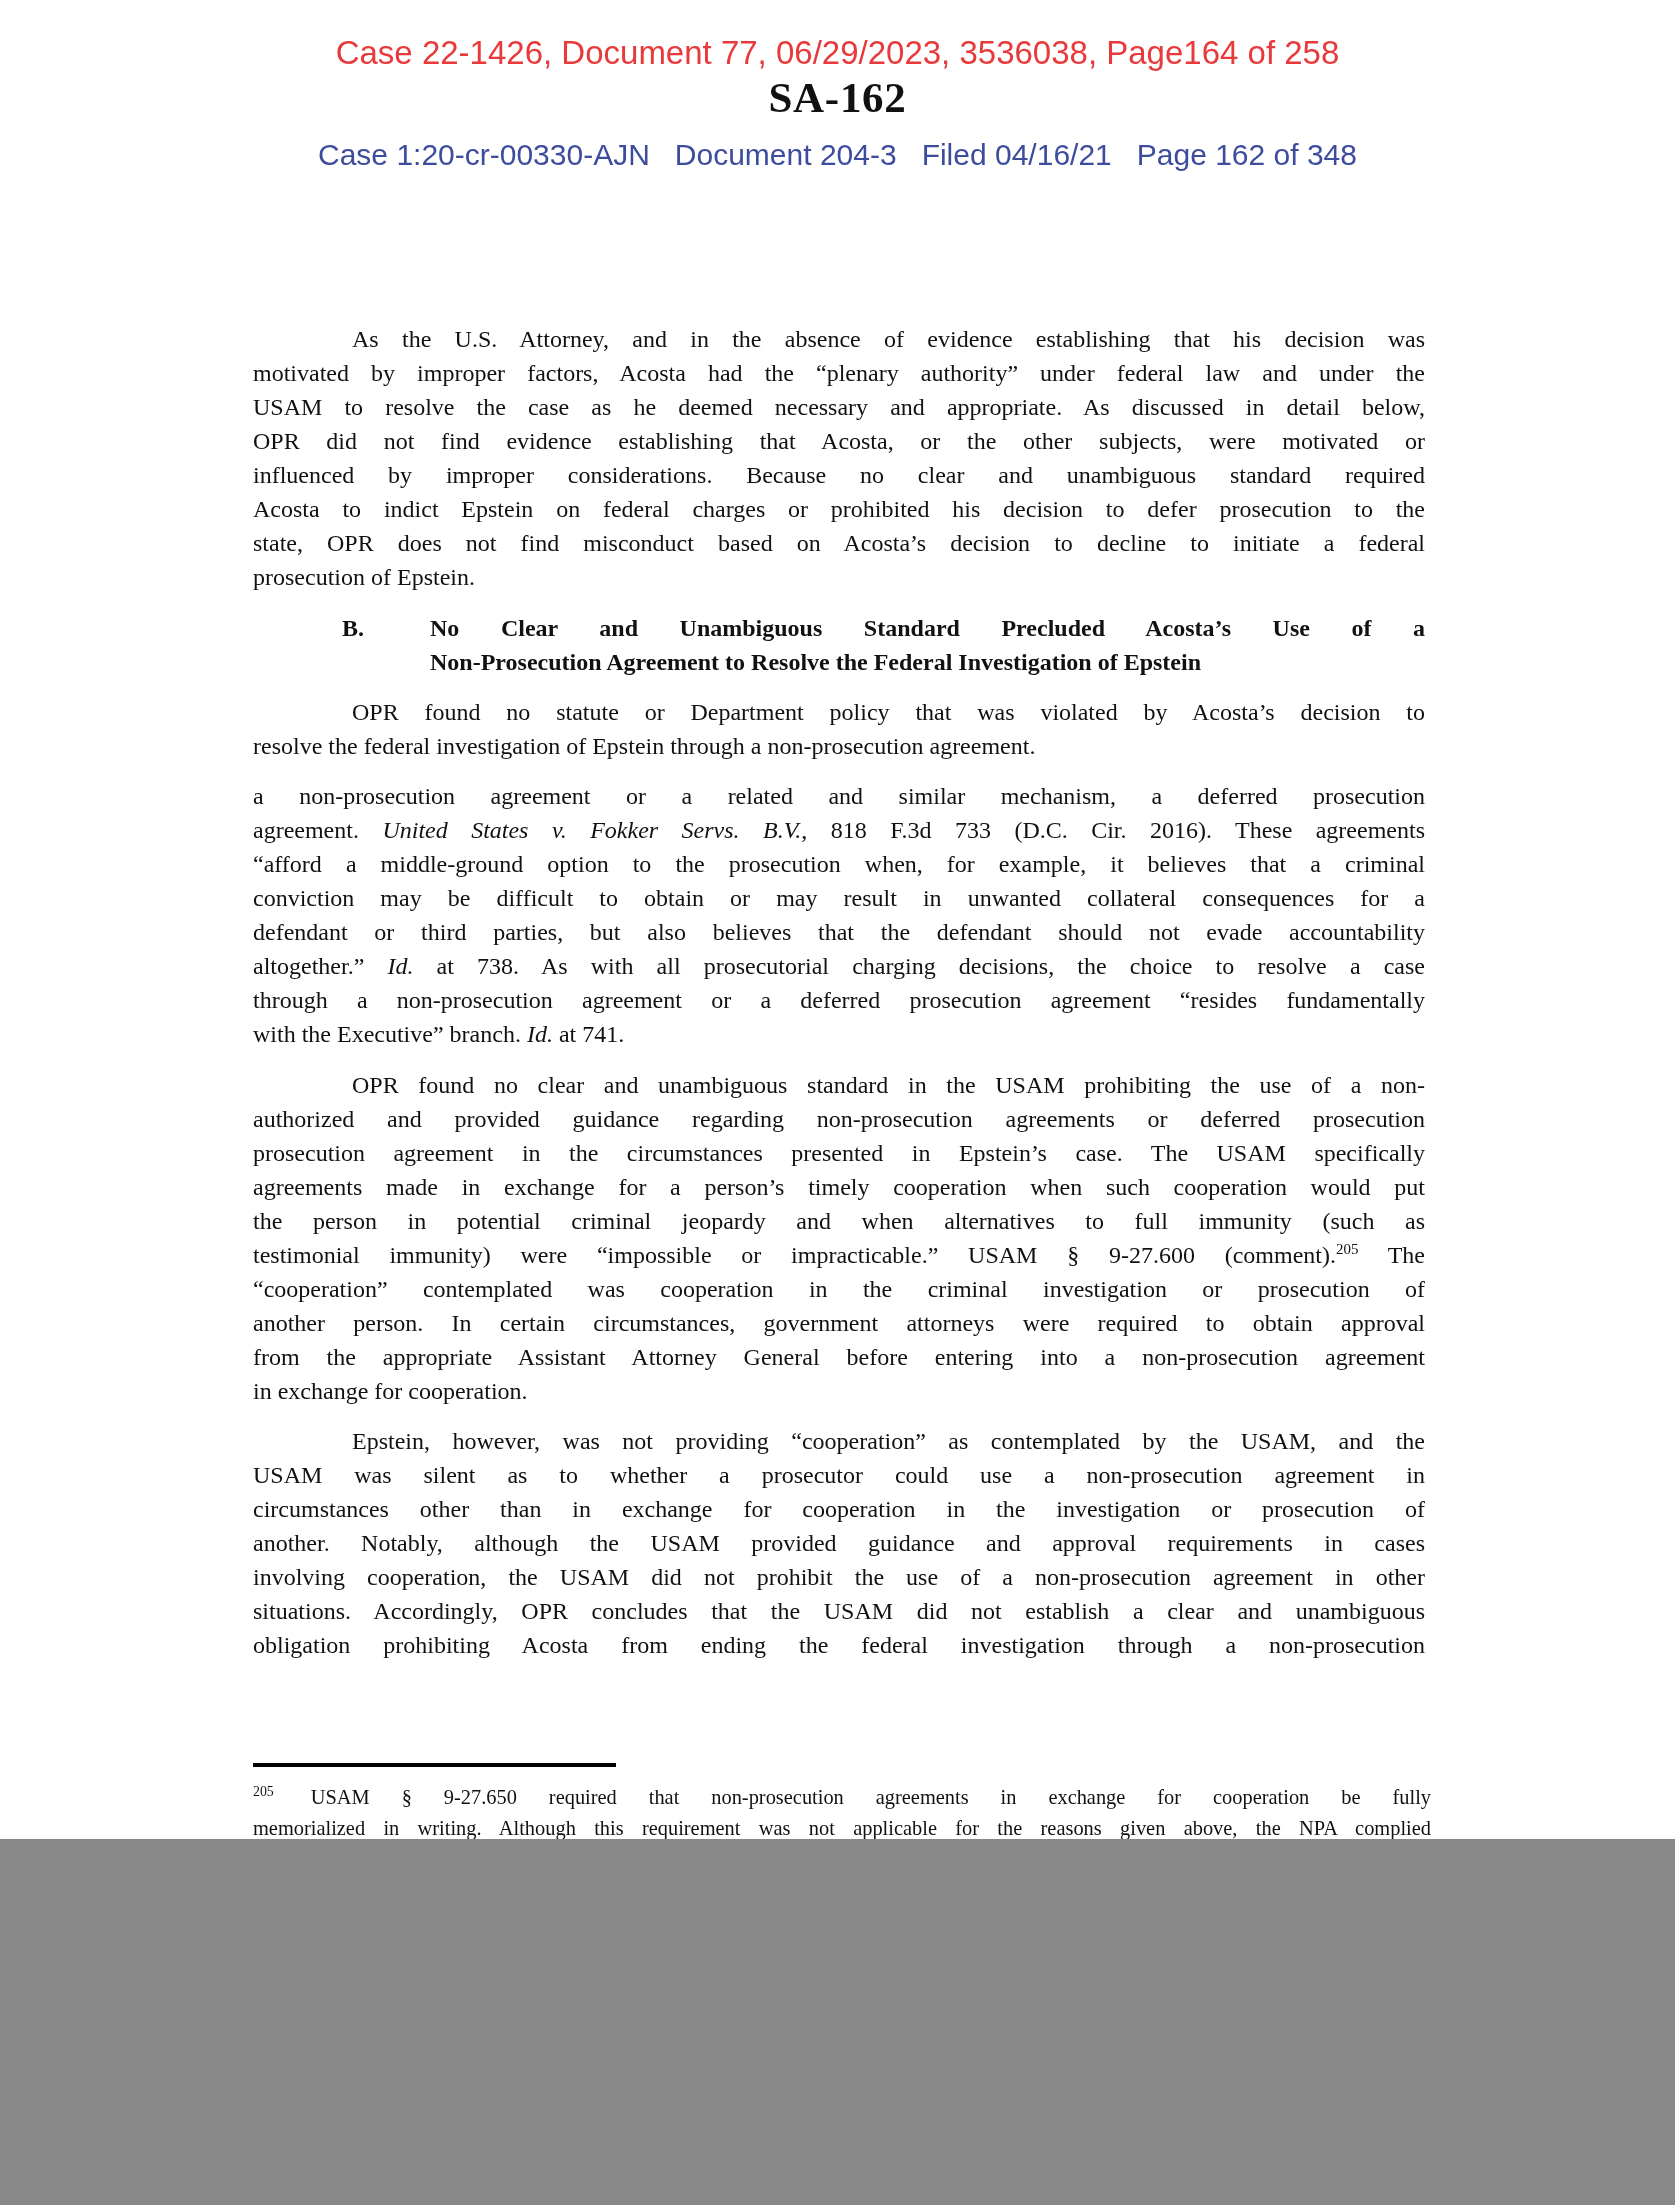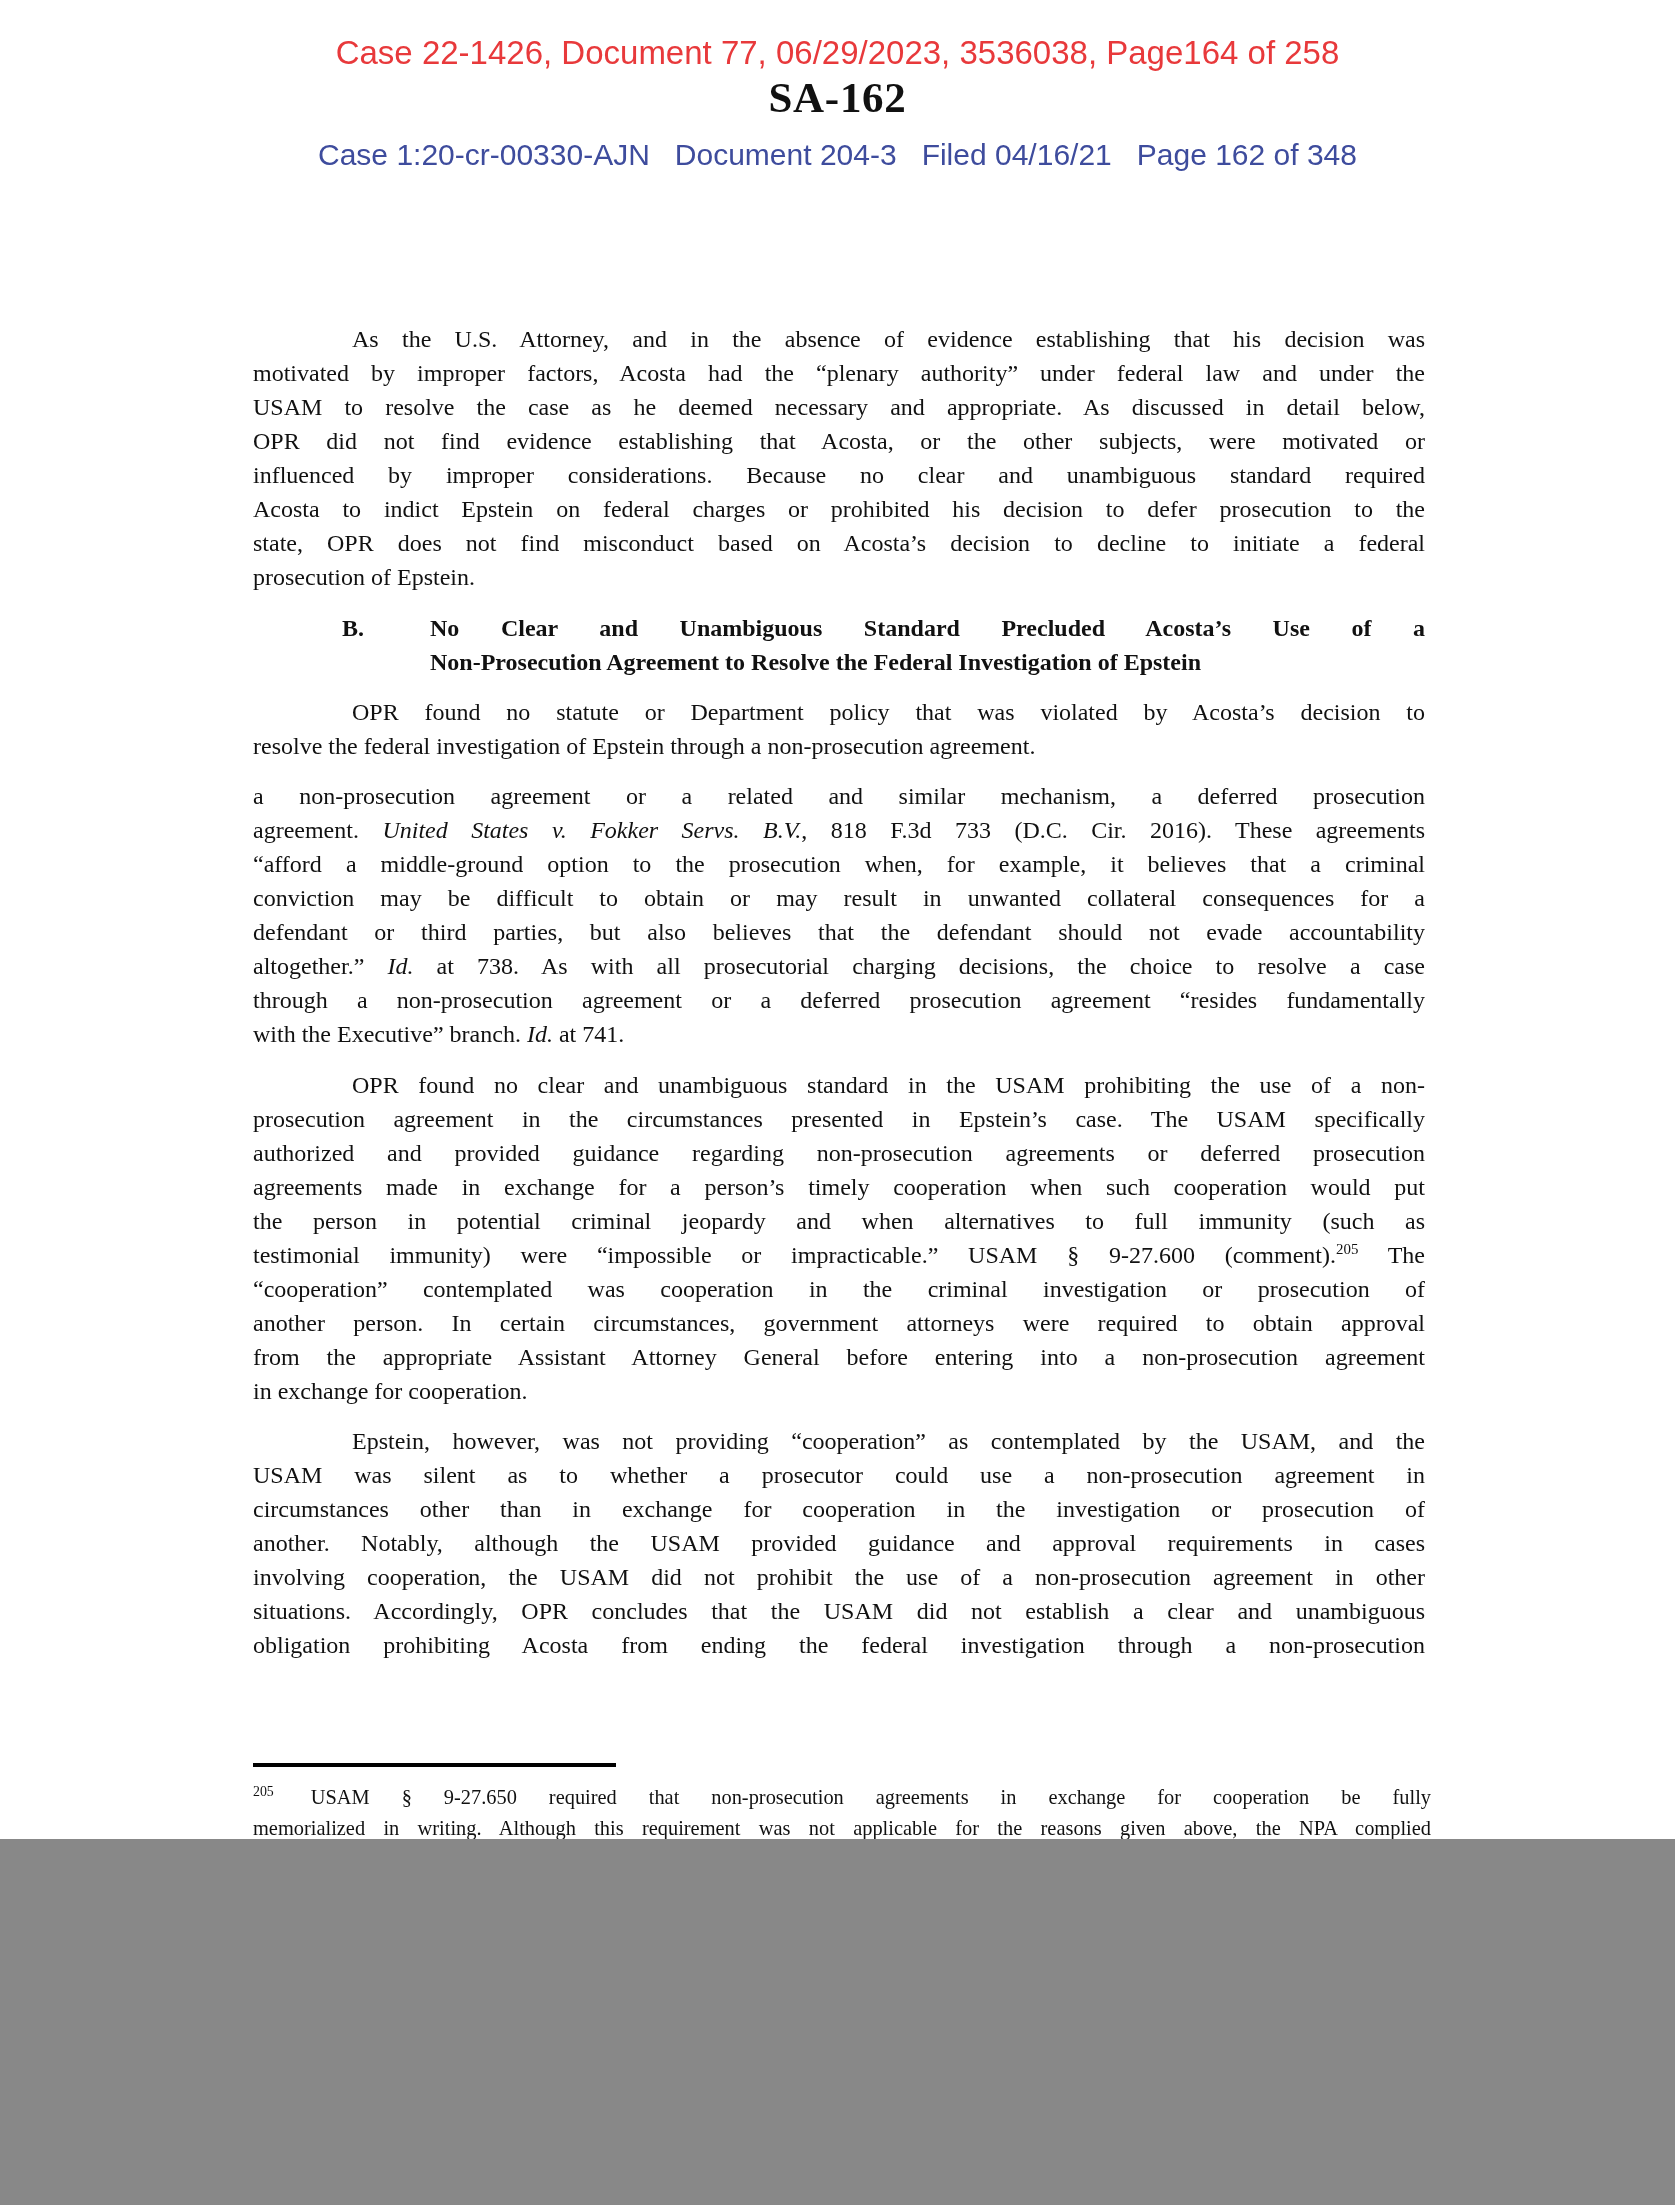--- a/index.html
+++ b/index.html
@@ -129,22 +129,22 @@
         <div class="line"><span>agreement.  </span><em>United States v. Fokker Servs. B.V.</em><span>, 818 F.3d 733 (D.C. Cir. 2016).  These agreements</span></div>
         <div class="line"><span>“afford a middle-ground option to the prosecution when, for example, it believes that a criminal</span></div>
         <div class="line"><span>conviction may be difficult to obtain or may result in unwanted collateral consequences for a</span></div>
         <div class="line"><span>defendant or third parties, but also believes that the defendant should not evade accountability</span></div>
         <div class="line"><span>altogether.”  </span><em>Id.</em><span> at 738.  As with all prosecutorial charging decisions, the choice to resolve a case</span></div>
         <div class="line"><span>through a non-prosecution agreement or a deferred prosecution agreement “resides fundamentally</span></div>
         <div class="line last"><span>with the Executive” branch.  </span><em>Id.</em><span> at 741.</span></div>
       </div>
       <div class="para">
         <div class="line indent"><span>OPR found no clear and unambiguous standard in the USAM prohibiting the use of a non-</span></div>
+        <div class="line"><span>authorized and provided guidance regarding non-prosecution agreements or deferred prosecution</span></div>
         <div class="line"><span>prosecution agreement in the circumstances presented in Epstein’s case.  The USAM specifically</span></div>
-        <div class="line"><span>authorized and provided guidance regarding non-prosecution agreements or deferred prosecution</span></div>
         <div class="line"><span>agreements made in exchange for a person’s timely cooperation when such cooperation would put</span></div>
         <div class="line"><span>the person in potential criminal jeopardy and when alternatives to full immunity (such as</span></div>
         <div class="line"><span>testimonial immunity) were “impossible or impracticable.”  USAM § 9-27.600 (comment).</span><sup class="fn-ref">205</sup><span>  The</span></div>
         <div class="line"><span>“cooperation” contemplated was cooperation in the criminal investigation or prosecution of</span></div>
         <div class="line"><span>another person.  In certain circumstances, government attorneys were required to obtain approval</span></div>
         <div class="line"><span>from the appropriate Assistant Attorney General before entering into a non-prosecution agreement</span></div>
         <div class="line last"><span>in exchange for cooperation.</span></div>
       </div>
       <div class="para">
         <div class="line indent"><span>Epstein, however, was not providing “cooperation” as contemplated by the USAM, and the</span></div>

